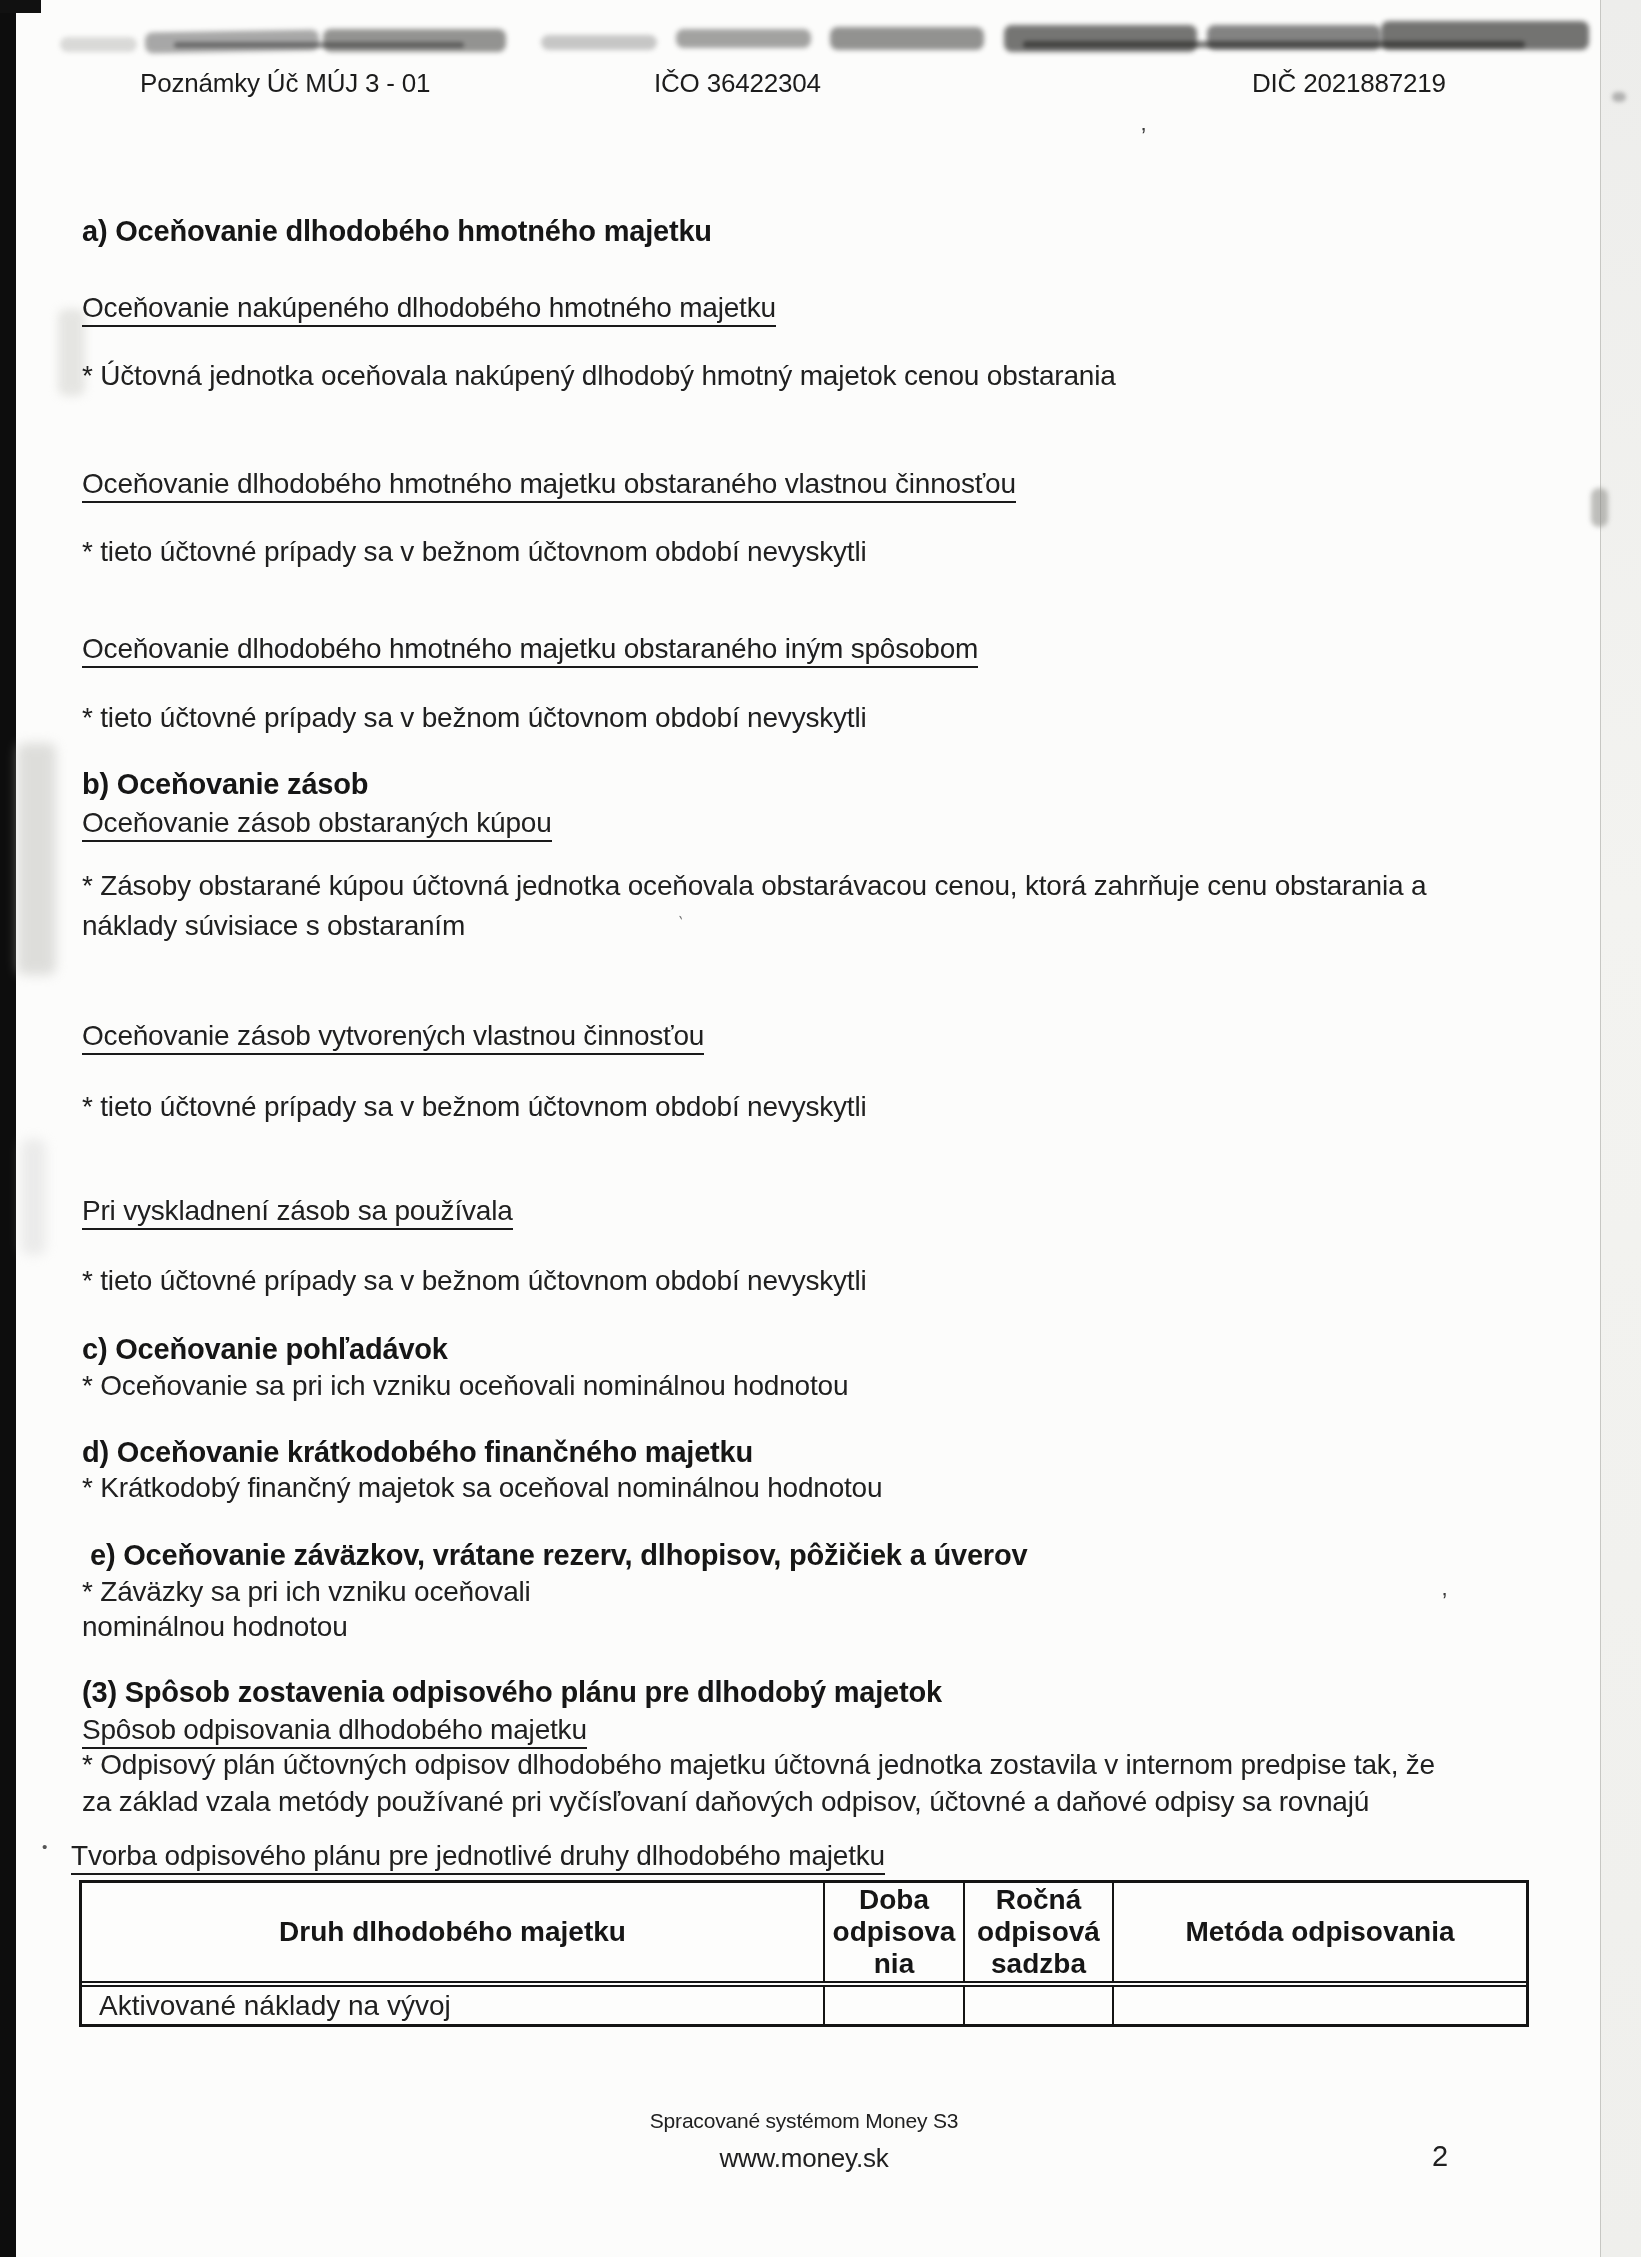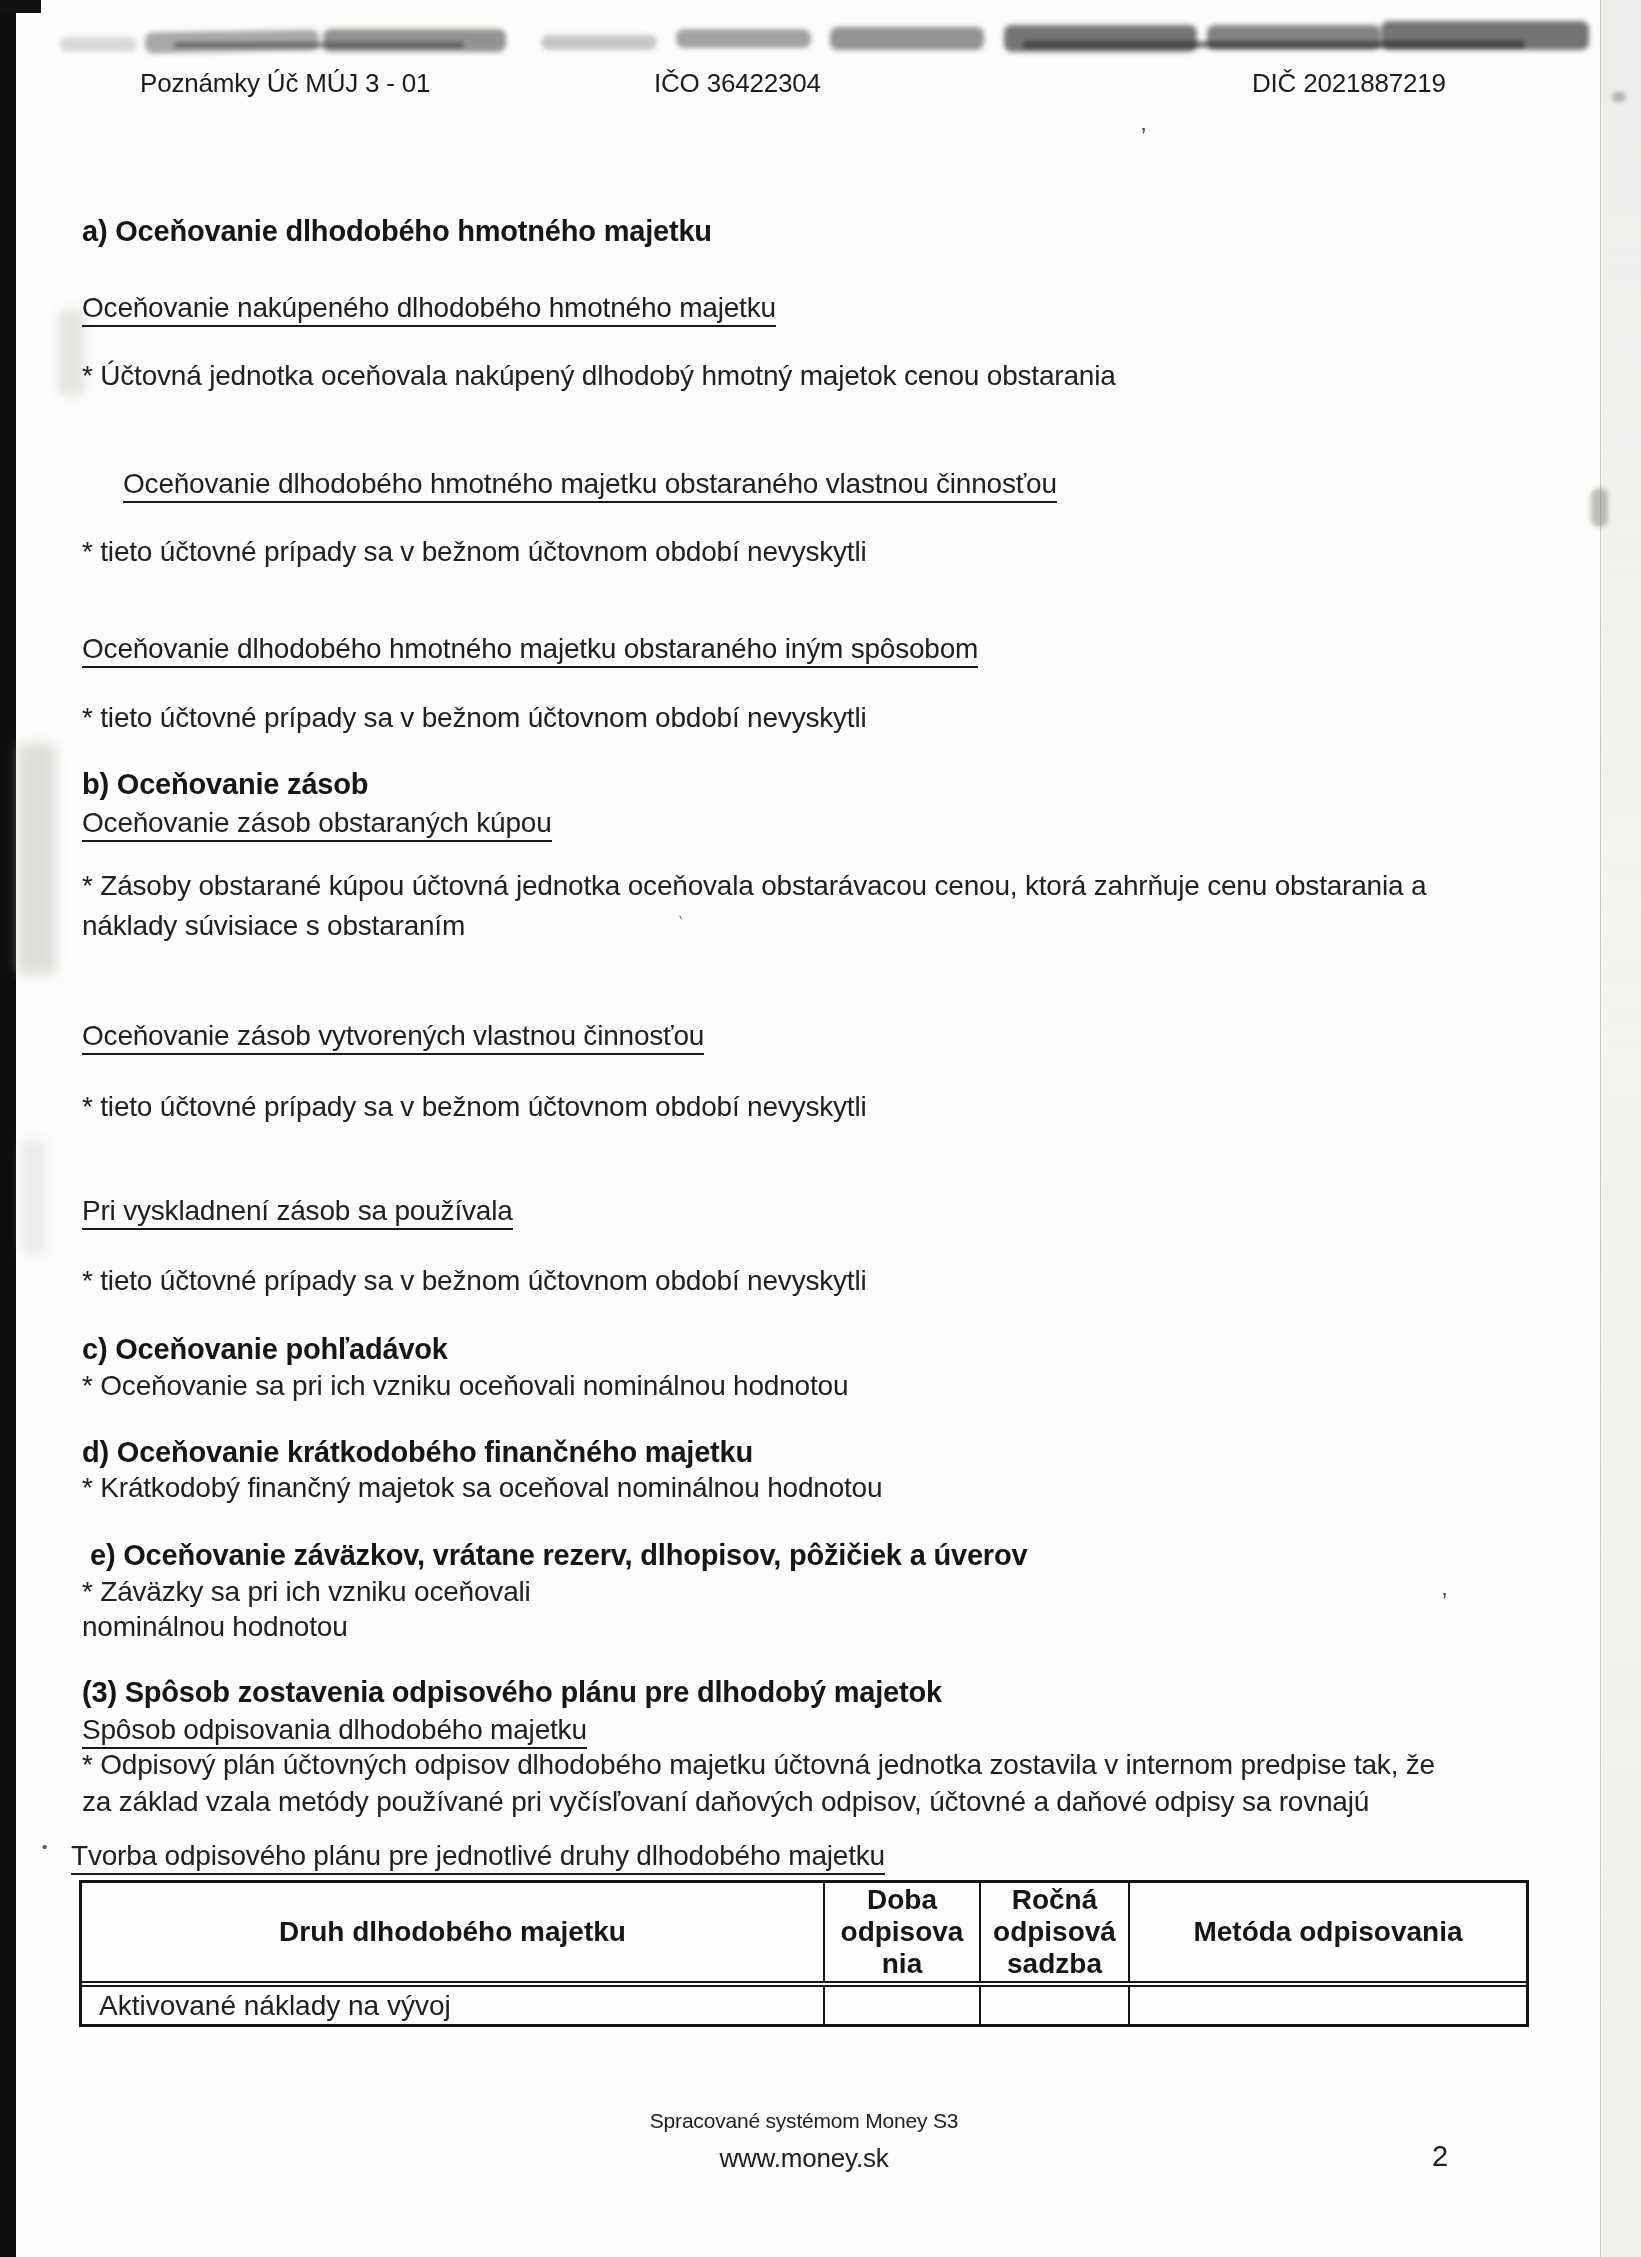--- a/index.html
+++ b/index.html
@@ -15,21 +15,21 @@
   .us{font-size:28px; color:#202020; letter-spacing:-0.2px; line-height:1;
       border-bottom:2.9px solid #1a1a1a; padding-bottom:2.9px;}
   
   .tbl{position:absolute; left:79px; top:1880px; width:1450px;
        border:3.9px solid #141414; box-sizing:border-box; background:#fdfdfc;}
   .thead{display:flex; height:98px; border-bottom:6.8px double #141414;}
   .trow{display:flex; height:37px;}
   .c{box-sizing:border-box; display:flex; flex-direction:column;
      justify-content:center; align-items:center;}
   .c1{width:743px; border-right:2.9px solid #141414;}
-  .c2{width:156px; border-right:2.9px solid #141414;}
+  .c2{width:140px; border-right:2.9px solid #141414;}
   .c3{width:149px; border-right:2.9px solid #141414;}
   .c4{flex:1;}
   .th{font-weight:bold; font-size:28px; color:#161616; line-height:32px; text-align:center;}
   .td{font-size:28px; color:#202020;}
   .td.left{align-items:flex-start; padding-left:17px;}
   
   .edge-left{position:absolute; left:0; top:0; width:16.4px; height:2257px; background:#0d0d0d;}
   .edge-left-nub{position:absolute; left:0; top:0; width:41px; height:12.6px; background:#111;}
   .right-band{position:absolute; left:1600px; top:0; width:42px; height:2257px;
               background:linear-gradient(180deg,#ededeb,#f3f3f0 40%,#efefec);
@@ -67,21 +67,21 @@
   <div class="speck" style="left:42px;top:1839px;font-size:15.4px;color:#555;">•</div>
   <div class="speck" style="left:676px;top:915px;font-size:17.4px;color:#666;transform:rotate(18deg);">`</div>
 
   <div class="abs hdr" style="left:140px;top:68px;">Poznámky Úč MÚJ 3 - 01</div>
   <div class="abs hdr" style="left:654px;top:68px;">IČO 36422304</div>
   <div class="abs hdr" style="left:1252px;top:68px;">DIČ 2021887219</div>
 
   <div class="abs h" style="left:82px;top:217px;">a) Oceňovanie dlhodobého hmotného majetku</div>
   <div class="abs us" style="left:82px;top:294px;">Oceňovanie nakúpeného dlhodobého hmotného majetku</div>
   <div class="abs p" style="left:82px;top:362px;">* Účtovná jednotka oceňovala nakúpený dlhodobý hmotný majetok cenou obstarania</div>
-  <div class="abs us" style="left:82px;top:470px;margin-left:41px;">Oceňovanie dlhodobého hmotného majetku obstaraného vlastnou činnosťou</div>
+  <div class="abs us" style="left:82px;top:470px;">Oceňovanie dlhodobého hmotného majetku obstaraného vlastnou činnosťou</div>
   <div class="abs p" style="left:82px;top:538px;">* tieto účtovné prípady sa v bežnom účtovnom období nevyskytli</div>
   <div class="abs us" style="left:82px;top:635px;">Oceňovanie dlhodobého hmotného majetku obstaraného iným spôsobom</div>
   <div class="abs p" style="left:82px;top:704px;">* tieto účtovné prípady sa v bežnom účtovnom období nevyskytli</div>
 
   <div class="abs h" style="left:82px;top:770px;">b) Oceňovanie zásob</div>
   <div class="abs us" style="left:82px;top:809px;">Oceňovanie zásob obstaraných kúpou</div>
   <div class="abs p" style="left:82px;top:872px;">* Zásoby obstarané kúpou účtovná jednotka oceňovala obstarávacou cenou,  ktorá zahrňuje cenu obstarania a</div>
   <div class="abs p" style="left:82px;top:912px;">náklady súvisiace s obstaraním</div>
   <div class="abs us" style="left:82px;top:1022px;">Oceňovanie zásob vytvorených vlastnou činnosťou</div>
   <div class="abs p" style="left:82px;top:1093px;">* tieto účtovné prípady sa v bežnom účtovnom období nevyskytli</div>

